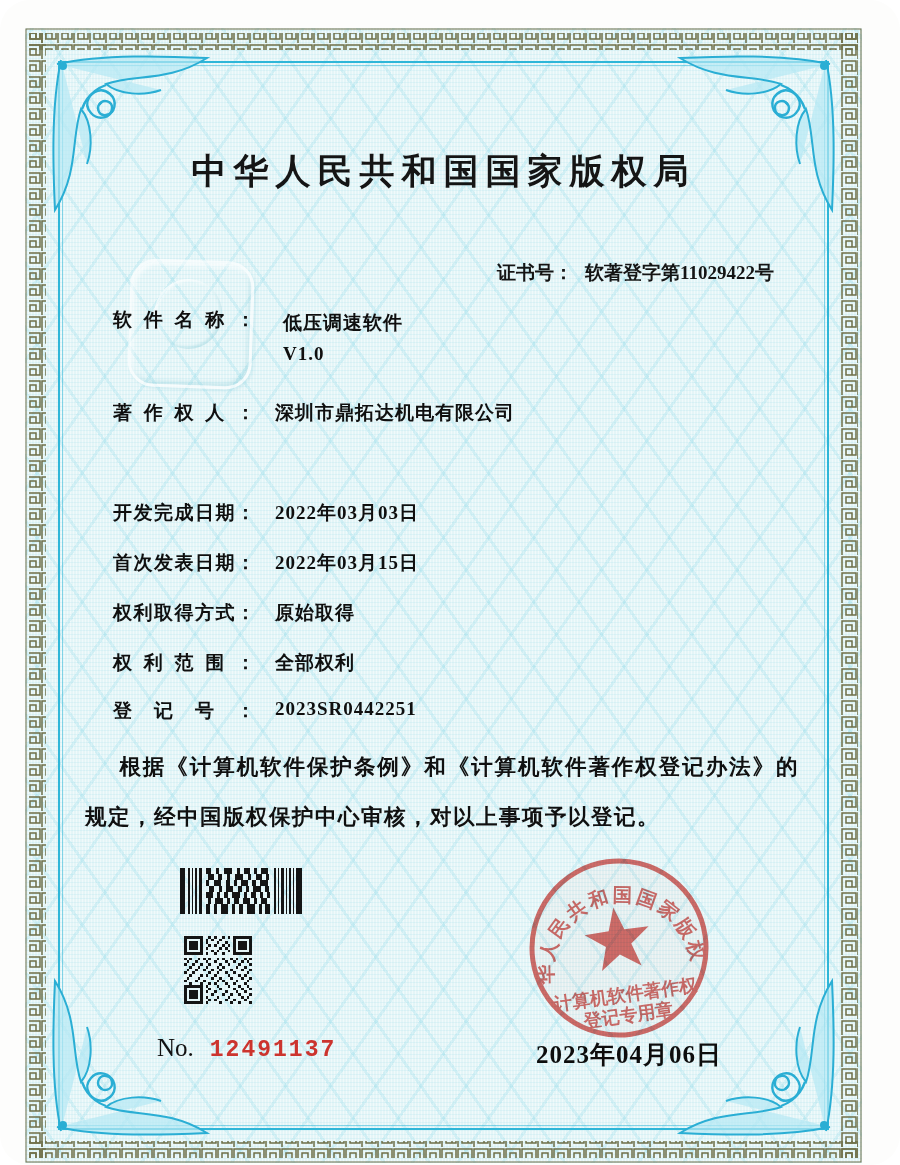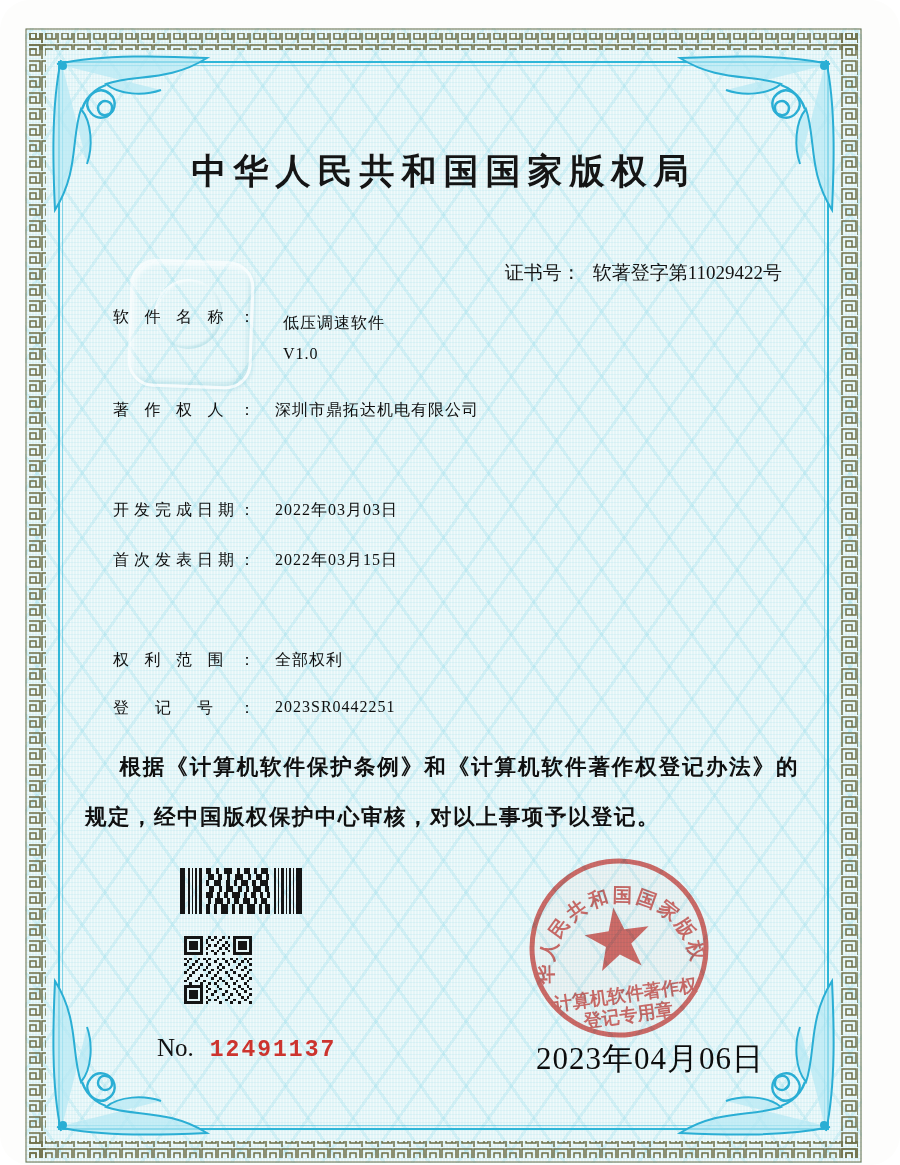--- a/index.html
+++ b/index.html
@@ -47,48 +47,48 @@
 
   .authority {
     position:absolute; top:120px; left:0; width:100%; margin:0; text-align:center;
     font-size:35px; font-weight:700; letter-spacing:7px; color:#151515; white-space:nowrap;
   }
   .cert-title {
     position:absolute; top:172px; left:0; width:100%; margin:0; text-align:center;
     font-size:43px; font-weight:800; letter-spacing:3px; color:#0f0f0f; white-space:nowrap;
   }
   .certno {
-    position:absolute; top:232px; right:80px; font-size:19px; font-weight:400; color:#141414; white-space:nowrap;
+    position:absolute; top:232px; right:88px; font-size:19px; font-weight:700; color:#141414; white-space:nowrap;
   }
   .certno .certno-value { margin-left:12px; }
 
   .row {
     position:absolute; left:88px; display:flex; align-items:flex-start;
-    color:#0f0f0f; font-weight:400; font-size:16px; white-space:nowrap;
+    color:#0f0f0f; font-weight:700; font-size:19px; white-space:nowrap;
   }
   .row .lbl { display:inline-block; width:142px; text-align:justify; text-align-last:justify; }
   .row .val { margin-left:20px; letter-spacing:1px; }
   .row .val .vline { display:block; line-height:31px;margin-left:8px; }
 
   .statement {
     position:absolute; left:60px; top:714px; width:714px; margin:0;
     font-size:21.5px; font-weight:700; line-height:50px; letter-spacing:1.5px;
     text-indent:1.6em; text-align:justify; color:#101010;
   }
 
   .barcode { position:absolute; left:155px; top:840px; }
   .qr      { position:absolute; left:159px; top:908px; }
 
   .serial { position:absolute; left:132px; top:1006px; font-size:25px; color:#111; white-space:nowrap; }
   .serial .num {
     color:#cc342e; font-family:Liberation Mono, monospace;
     font-size:23px; letter-spacing:2px; margin-left:16px; font-weight:700;
   }
   .issue-date {
-    position:absolute; left:511px; top:1010px; font-size:31px; font-weight:400;
+    position:absolute; left:511px; top:1010px; font-size:25px; font-weight:700;
     letter-spacing:1px; color:#0d0d0d; white-space:nowrap;
   }
   .seal { position:absolute; left:497px; top:823px; mix-blend-mode:multiply; opacity:.92; }
   .seal text { font-family:"Liberation Serif","DejaVu Serif",serif; }
 </style>
 </head>
 <body>
 
 <div class="page">
   <div class="cert">
@@ -163,20 +163,24 @@
       <span class="lbl">著作权人：</span>
       <span class="val">深圳市鼎拓达机电有限公司</span>
     </div>
     <div class="row" style="top:472px">
       <span class="lbl">开发完成日期：</span>
       <span class="val">2022年03月03日</span>
     </div>
     <div class="row" style="top:522px">
       <span class="lbl">首次发表日期：</span>
       <span class="val">2022年03月15日</span>
+    </div>
+    <div class="row" style="top:572px">
+      <span class="lbl">权利取得方式：</span>
+      <span class="val">原始取得</span>
     </div>
     <div class="row" style="top:622px">
       <span class="lbl">权利范围：</span>
       <span class="val">全部权利</span>
     </div>
     <div class="row" style="top:670px">
       <span class="lbl">登记号：</span>
       <span class="val">2023SR0442251</span>
     </div>
 

